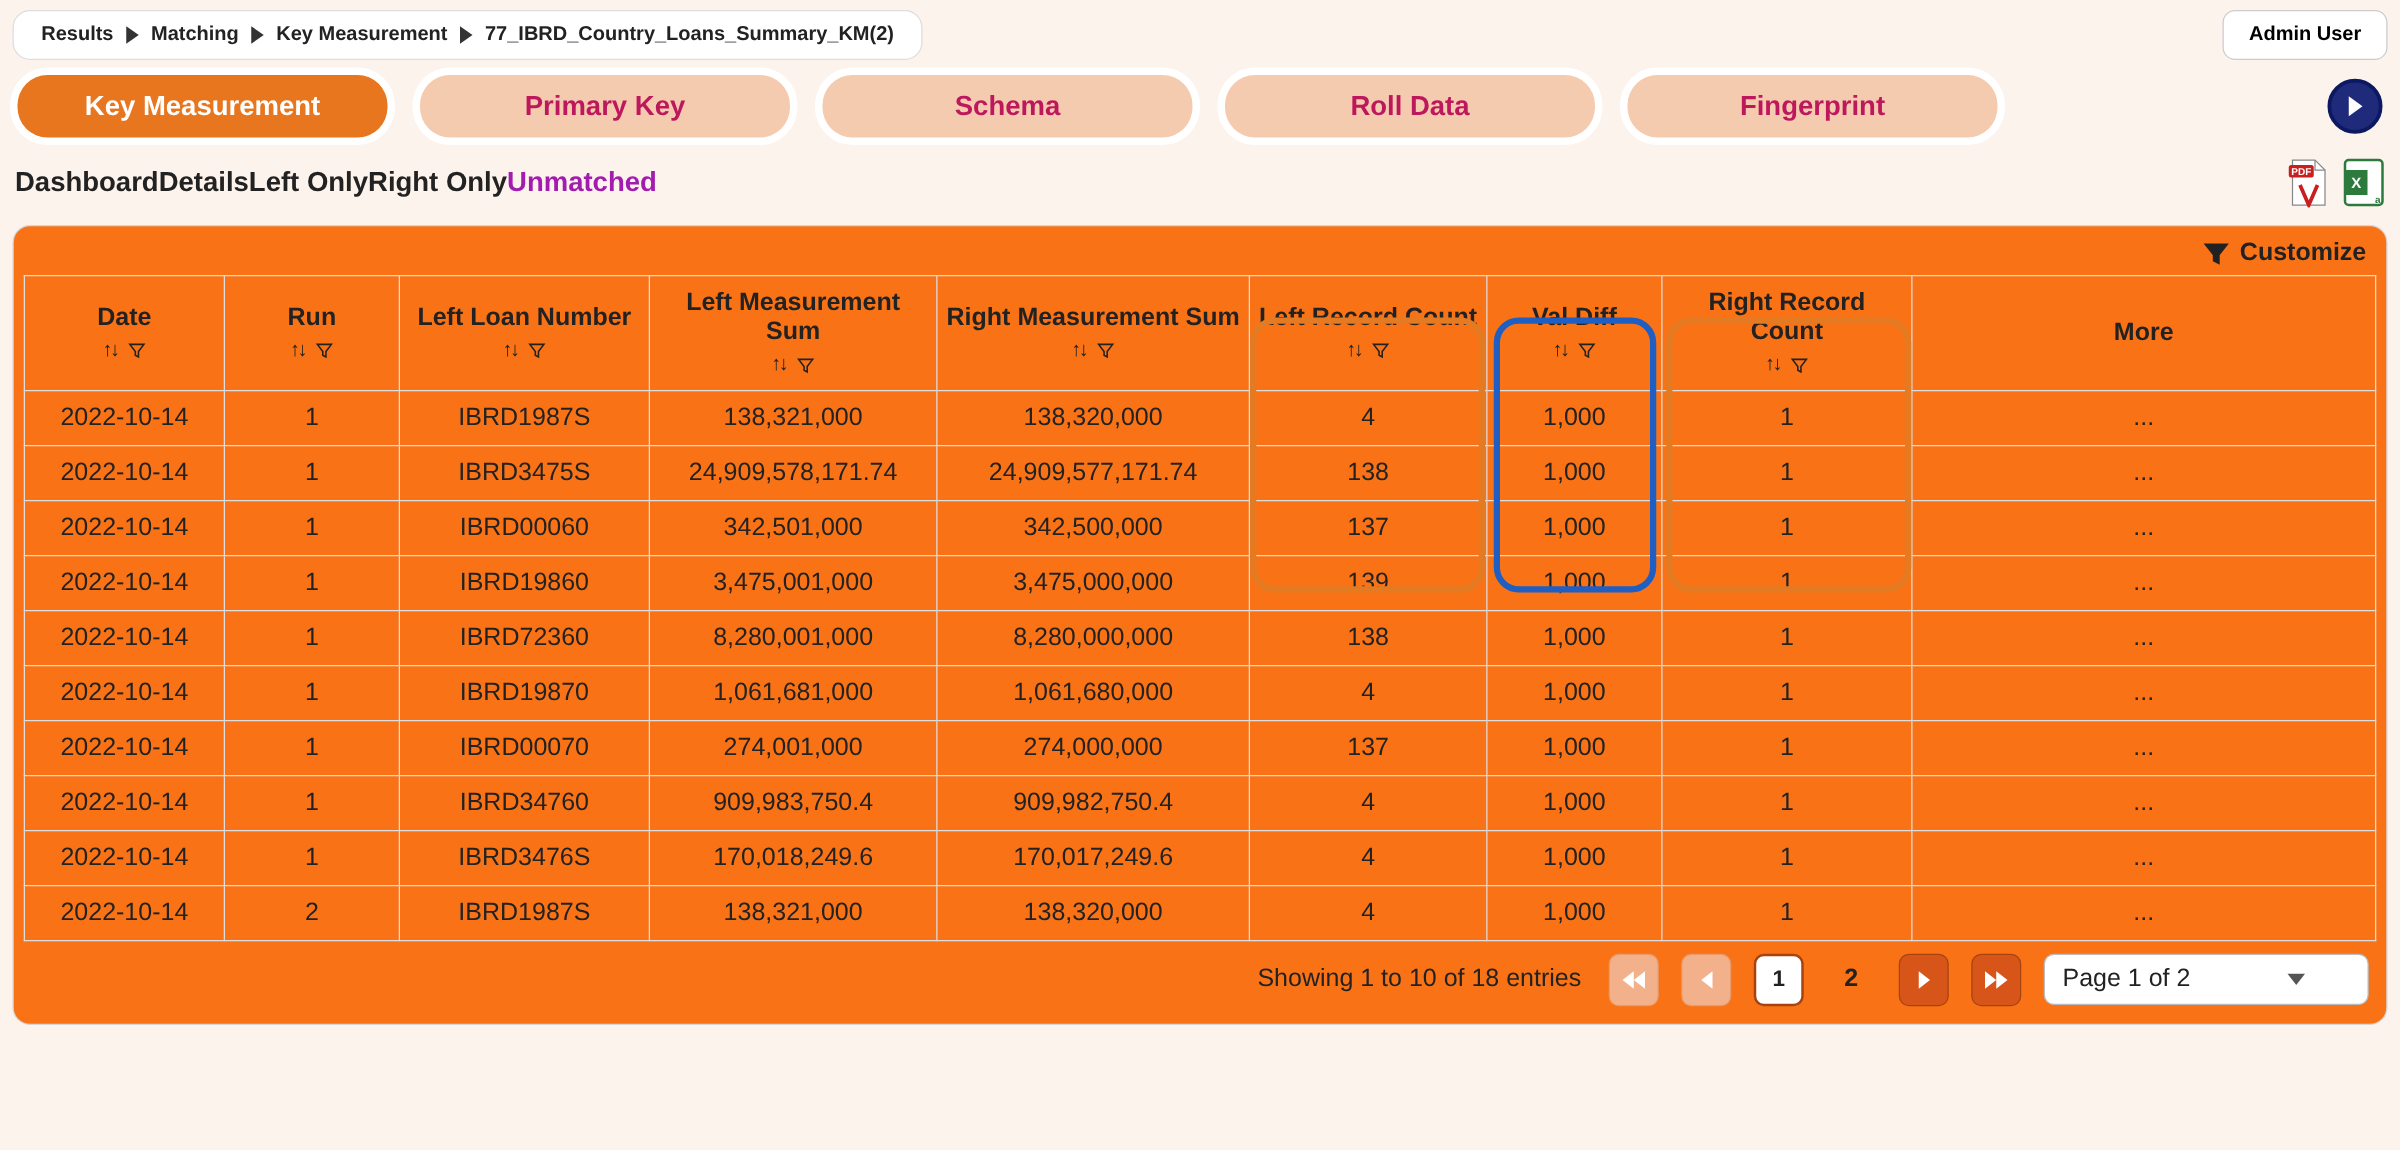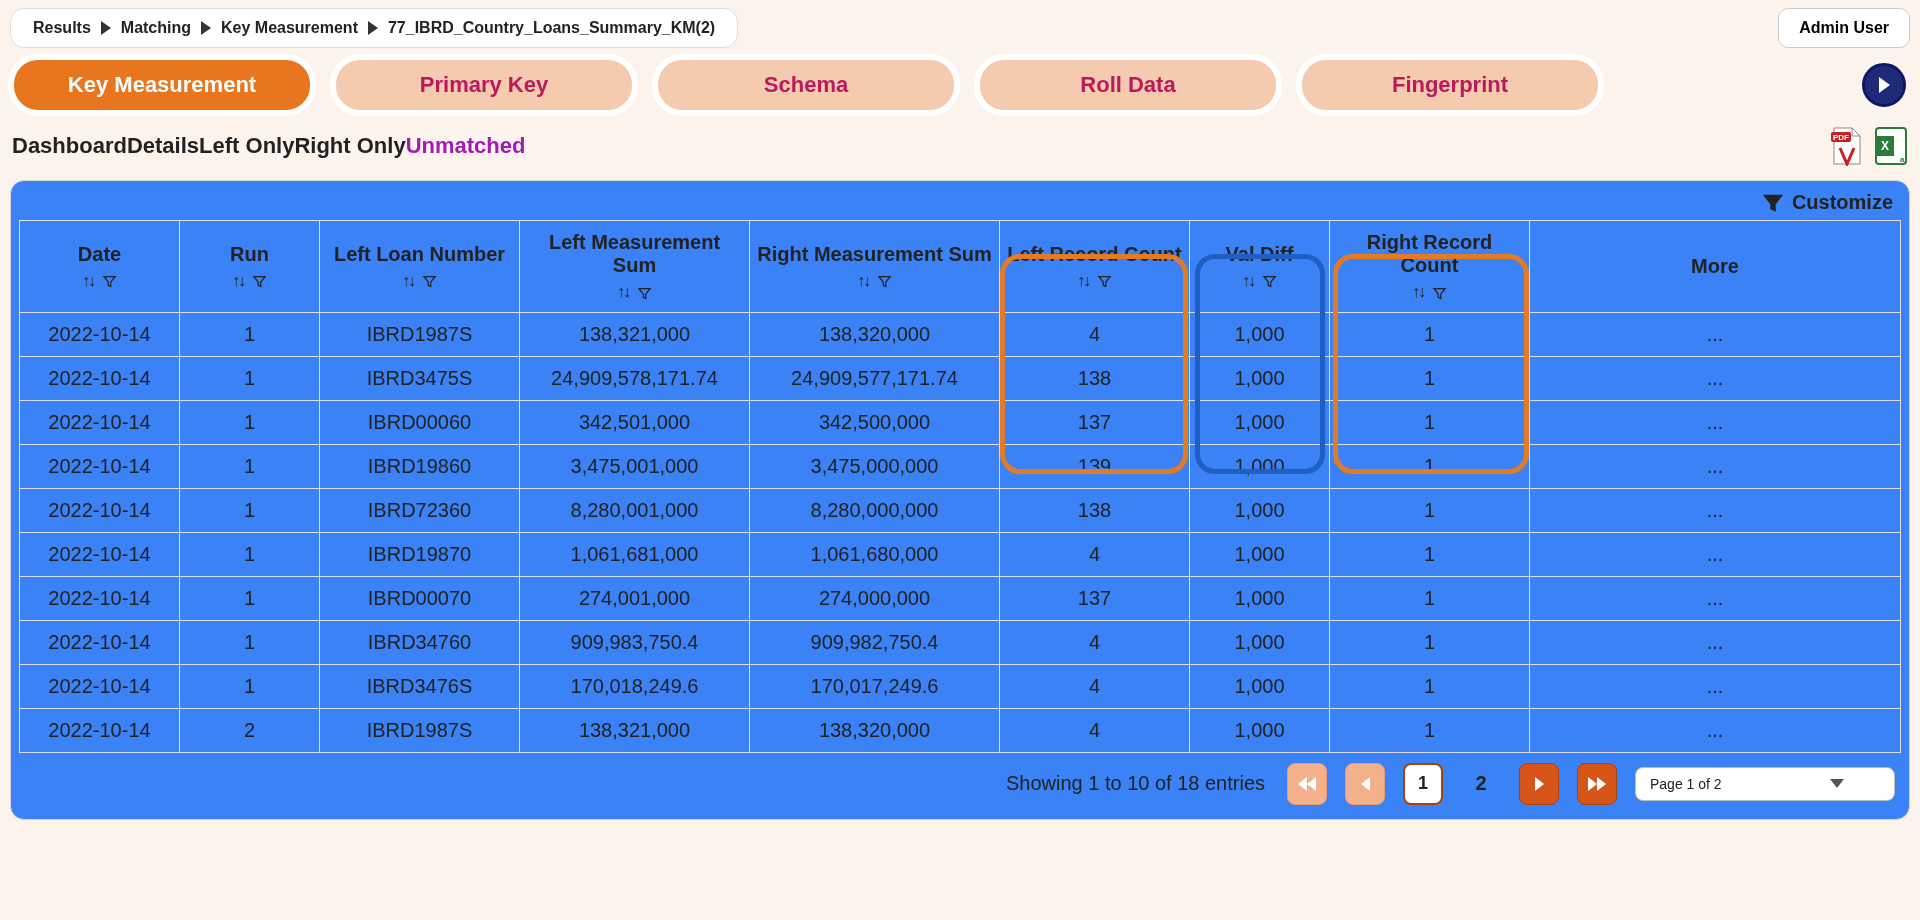--- a/index.html
+++ b/index.html
@@ -47,21 +47,21 @@
   
   .subtabs-row { display:flex; align-items:center; margin:6px 2px 14px 2px; font-weight:700; font-size:22px; }
   .subtab { cursor:pointer; color:#222; }
   .subtab.active { color:#a21caf; }
   .export-icons { margin-left:auto; display:flex; gap:10px; align-items:center; }
   .pdf-icon, .xls-icon { width:34px; height:40px; display:flex; align-items:center; justify-content:center; position:relative; cursor:pointer;}
   .pdf-icon svg, .xls-icon svg { width:34px; height:40px; }
 
   
   .panel {
-    background:#3b82f6; border:1px solid #d5d5d5; border-radius:14px;
+    background:#f97316; border:1px solid #d5d5d5; border-radius:14px;
     padding:6px 8px 14px 8px; margin-top:4px;
   }
   .panel-top { display:flex; justify-content:flex-end; align-items:center; gap:8px; padding:4px 8px 6px 0;}
   .funnel-big { width:22px; height:22px; display:inline-block;}
   .customize { font-weight:700; font-size:20px; cursor:pointer;}
 
   
   table { width:100%; border-collapse:collapse; table-layout:fixed; }
   th, td { border:1px solid #ddd; text-align:center; font-size:20px; }
   th { padding:10px 6px 8px 6px; font-weight:700;}
@@ -94,21 +94,21 @@
   .pg-dark { background:#d8551a; color:#fff; border-color:#a6430f;}
   .pg-light { background:#f2b18a; color:#fff; border-color:#e99a6a;}
   .pg-num { background:#fff; color:#222; border:2px solid #a6430f;}
   .pg-plain { background:transparent; border:none; color:#222; font-weight:700; font-size:20px;}
   .dbl-chev { display:inline-flex; gap:-2px;}
   .chev { width:0;height:0;border-top:7px solid transparent;border-bottom:7px solid transparent; display:inline-block;}
   .chev.l { border-right:9px solid #fff;}
   .chev.r { border-left:9px solid #fff;}
   .page-select {
     border:1px solid #bbb; border-radius:8px; padding:8px 50px 8px 14px;
-    font-size:14px; background:#fff; position:relative; min-width:260px; text-align:left;
+    font-size:20px; background:#fff; position:relative; min-width:260px; text-align:left;
     display:flex; align-items:center; justify-content:space-between; cursor:pointer;
   }
   .page-select .dd { width:0;height:0;border-left:7px solid transparent;border-right:7px solid transparent;border-top:9px solid #555; }
 
   .funnel-svg path{stroke:#222;stroke-width:2;fill:#222;}
 </style>
 </head>
 <body>
 
 <div class="top-row">

